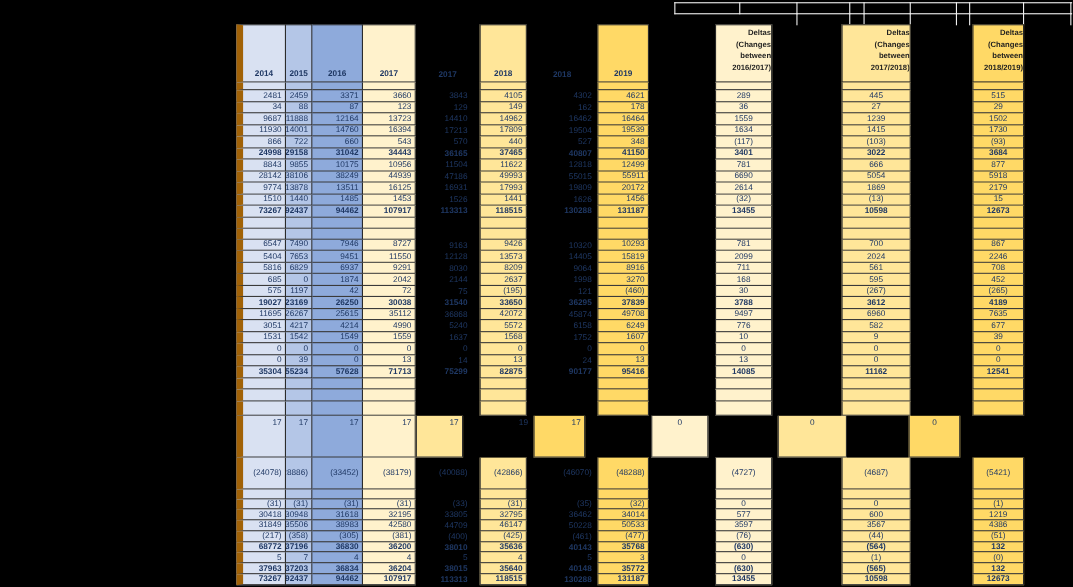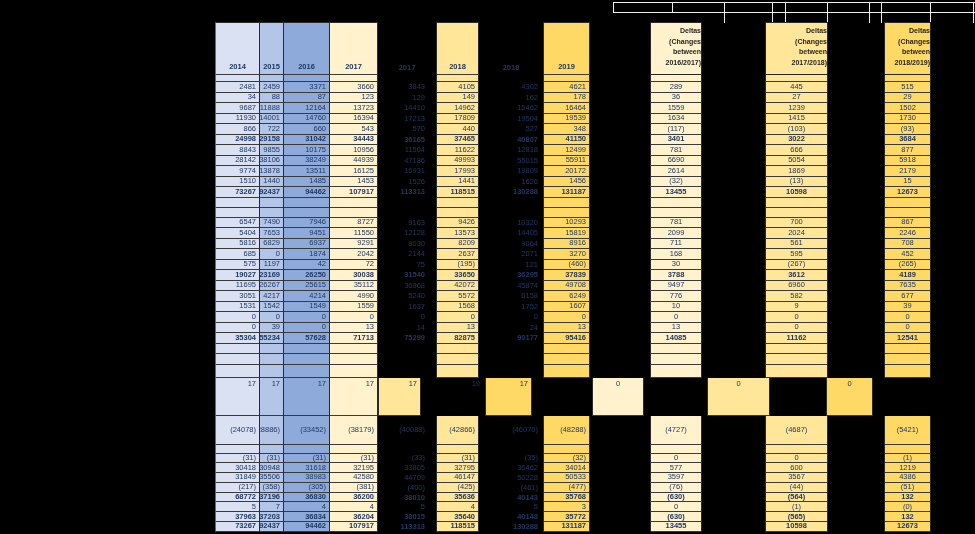--- a/index.html
+++ b/index.html
@@ -10,21 +10,21 @@
   
   .r-53{height:53px}.r-7{height:7px}.r-105{height:10.5px}.r-10{height:10px}
   .r-13{height:13px}.r-38{height:38px}.r-29{height:29px}.r-9{height:9px}.r-98{height:9.8px}
   
   .w0{width:45px}.w1{width:24px}.w2{width:46px}.w3{width:48px}.w4{width:58px}
   .w5{width:43px}.w6{width:64px}.w7{width:47px}.w8{width:60px}.w9{width:52px}
   .w10{width:63px}.w11{width:63px}.w12{width:56px}.w13{width:47px}
   .c{box-sizing:border-box;flex:none;display:flex;align-items:center;justify-content:flex-end;
      padding:0 3px 0 0;font-size:7.5px;line-height:8px;color:#1f3864;
      border-right:1px solid #2b2b2b;border-bottom:1px solid #3a3a3a;overflow:hidden;}
-  .c0{border-left:1px solid #a16207;}
+  .c0{border-left:6px solid #a16207;}
   .bl{border-left:1px solid #2b2b2b;}
   .f14{background:#d9e1f2}.f15{background:#b4c6e7}.f16{background:#8eaadb}
   .f17{background:#fff2cc}.f18{background:#ffe699}.f19{background:#ffd966}
   .fd1{background:#fff2cc}.fd2{background:#ffe699}.fd3{background:#ffd966}
   .dark{background:transparent;border:none;color:#1f3864;padding-right:11px;}
   .db{padding-right:5px;}
   .gap{background:transparent;border:none;}
   .delta{justify-content:center;padding:0;border-left:1px solid #2b2b2b;}
   .bold{font-weight:bold;}
   
@@ -369,21 +369,21 @@
         <div class="c w12 gap"></div>
         <div class="c w13 fd3 delta">708</div>
       </div>
       <div class="row r-105">
         <div class="c w0 c0 f14">685</div>
         <div class="c w1 f15">0</div>
         <div class="c w2 f16">1874</div>
         <div class="c w3 f17">2042</div>
         <div class="c w4 dark">2144</div>
         <div class="c w5 f18 bl">2637</div>
-        <div class="c w6 dark db">2071</div>
+        <div class="c w6 dark db">1998</div>
         <div class="c w7 f19 bl">3270</div>
         <div class="c w8 gap"></div>
         <div class="c w9 fd1 delta">168</div>
         <div class="c w10 gap"></div>
         <div class="c w11 fd2 delta">595</div>
         <div class="c w12 gap"></div>
         <div class="c w13 fd3 delta">452</div>
       </div>
       <div class="row r-105">
         <div class="c w0 c0 f14">575</div>

